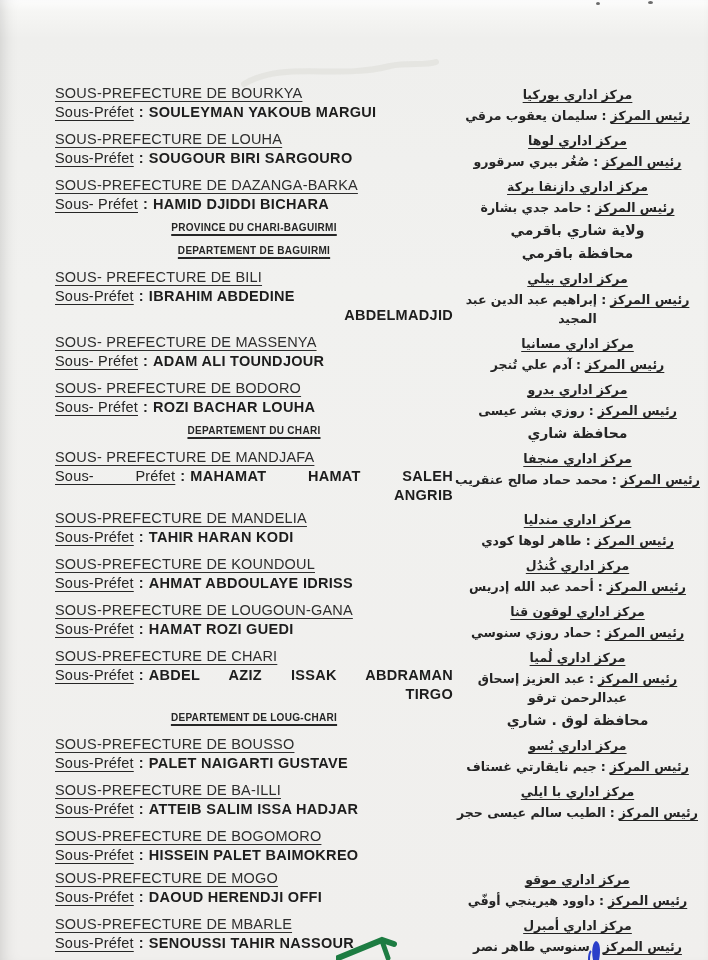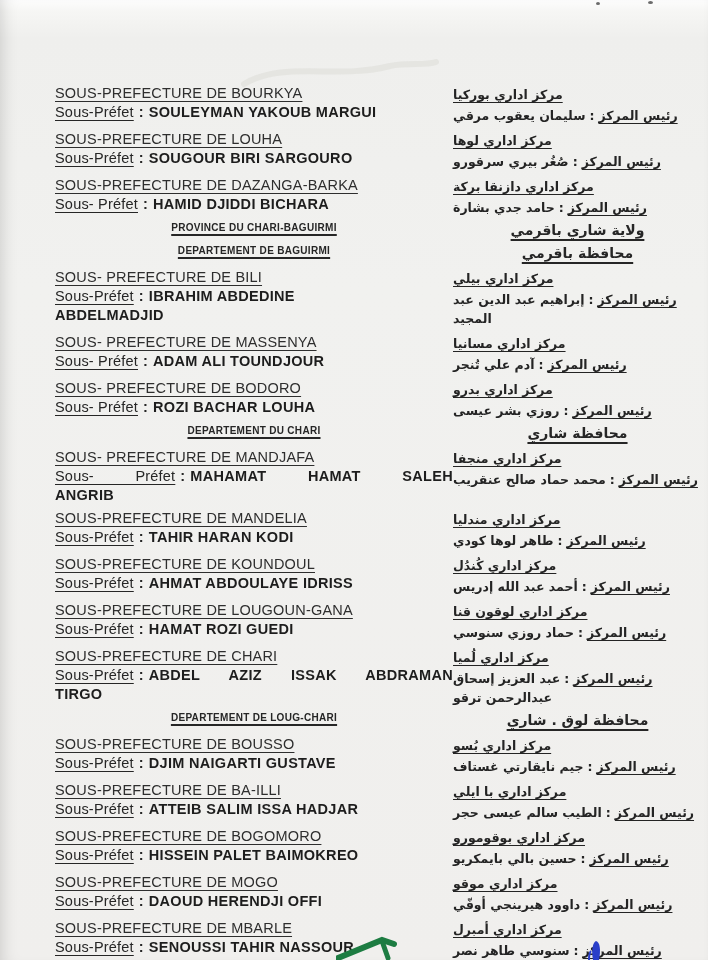--- a/index.html
+++ b/index.html
@@ -32,27 +32,27 @@
     text-decoration-thickness:1.4px;
     color:#2e2e2e;
   }
   .fr-line{margin-top:1px;}
   .lbl{
     text-decoration:underline;
     text-underline-offset:3px;
     text-decoration-thickness:1.4px;
     margin-top:16px;
   }
-  .nm{font-weight:700;color:#1d1d1d;letter-spacing:.3px;}
+  .nm{font-weight:700;color:#1d1d1d;letter-spacing:.3px;text-align:right;}
   .sep{margin:0 5px;font-weight:700;}
   .spread .fr-line1{text-align:justify;text-align-last:justify;}
   
   .ar{
     direction:rtl;
-    text-align:left;
+    text-align:center;
     font-family:"DejaVu Sans",sans-serif;
     font-size:12.5px;
     font-weight:700;
     line-height:19px;
     padding-top:1px;
     color:#242424;
   }
   .ar .u, .fr .u{
     text-decoration:underline;
     text-underline-offset:3px;
@@ -67,21 +67,20 @@
     text-decoration:underline;
     text-underline-offset:3px;
     text-decoration-thickness:1.8px;
   }
   .ar-h{
     direction:rtl;text-align:center;
     font-family:"DejaVu Sans",sans-serif;
     font-weight:700;font-size:14px;
   }
   .ar-h span{
-    text-decoration:underline;
     text-underline-offset:4px;
     text-decoration-thickness:1.5px;
   }
   
   .artifact{position:absolute;pointer-events:none;}
   .speck{position:absolute;background:#6b6b6b;border-radius:50%;}
 </style>
 </head>
 <body>
 
@@ -235,21 +234,21 @@
     </div>
 
     <div class="row hrow">
       <div class="fr-h"><span>DEPARTEMENT DE LOUG-CHARI</span></div>
       <div class="ar-h"><span>محافظة لوق . شاري</span></div>
     </div>
 
     <div class="row">
       <div class="fr">
         <div class="fr-title">SOUS-PREFECTURE DE BOUSSO</div>
-        <div class="fr-line fr-line1"><span class="lbl">Sous-Préfet</span><span class="sep">:</span><span class="nm">DJIM NAIGARTI GUSTAVE</span></div>
+        <div class="fr-line fr-line1"><span class="lbl">Sous-Préfet</span><span class="sep">:</span><span class="nm">PALET NAIGARTI GUSTAVE</span></div>
       </div>
       <div class="ar">
         <div class="u">مركز اداري بُسو</div>
         <div class="ar-line"><span class="u">رئيس المركز</span><span class="sep">:</span><span>جيم نايقارتي غستاف</span></div>
       </div>
     </div>
 
     <div class="row">
       <div class="fr">
         <div class="fr-title">SOUS-PREFECTURE DE BA-ILLI</div>
@@ -258,24 +257,20 @@
       <div class="ar">
         <div class="u">مركز اداري با ايلي</div>
         <div class="ar-line"><span class="u">رئيس المركز</span><span class="sep">:</span><span>الطيب سالم عيسى حجر</span></div>
       </div>
     </div>
 
     <div class="row">
       <div class="fr">
         <div class="fr-title">SOUS-PREFECTURE DE BOGOMORO</div>
         <div class="fr-line fr-line1"><span class="lbl">Sous-Préfet</span><span class="sep">:</span><span class="nm">HISSEIN PALET BAIMOKREO</span></div>
-      </div>
-      <div class="ar">
-        <div class="u">مركز اداري بوقومورو</div>
-        <div class="ar-line"><span class="u">رئيس المركز</span><span class="sep">:</span><span>حسين بالي بايمكريو</span></div>
       </div>
     </div>
 
     <div class="row">
       <div class="fr">
         <div class="fr-title">SOUS-PREFECTURE DE MOGO</div>
         <div class="fr-line fr-line1"><span class="lbl">Sous-Préfet</span><span class="sep">:</span><span class="nm">DAOUD HERENDJI OFFI</span></div>
       </div>
       <div class="ar">
         <div class="u">مركز اداري موقو</div>

